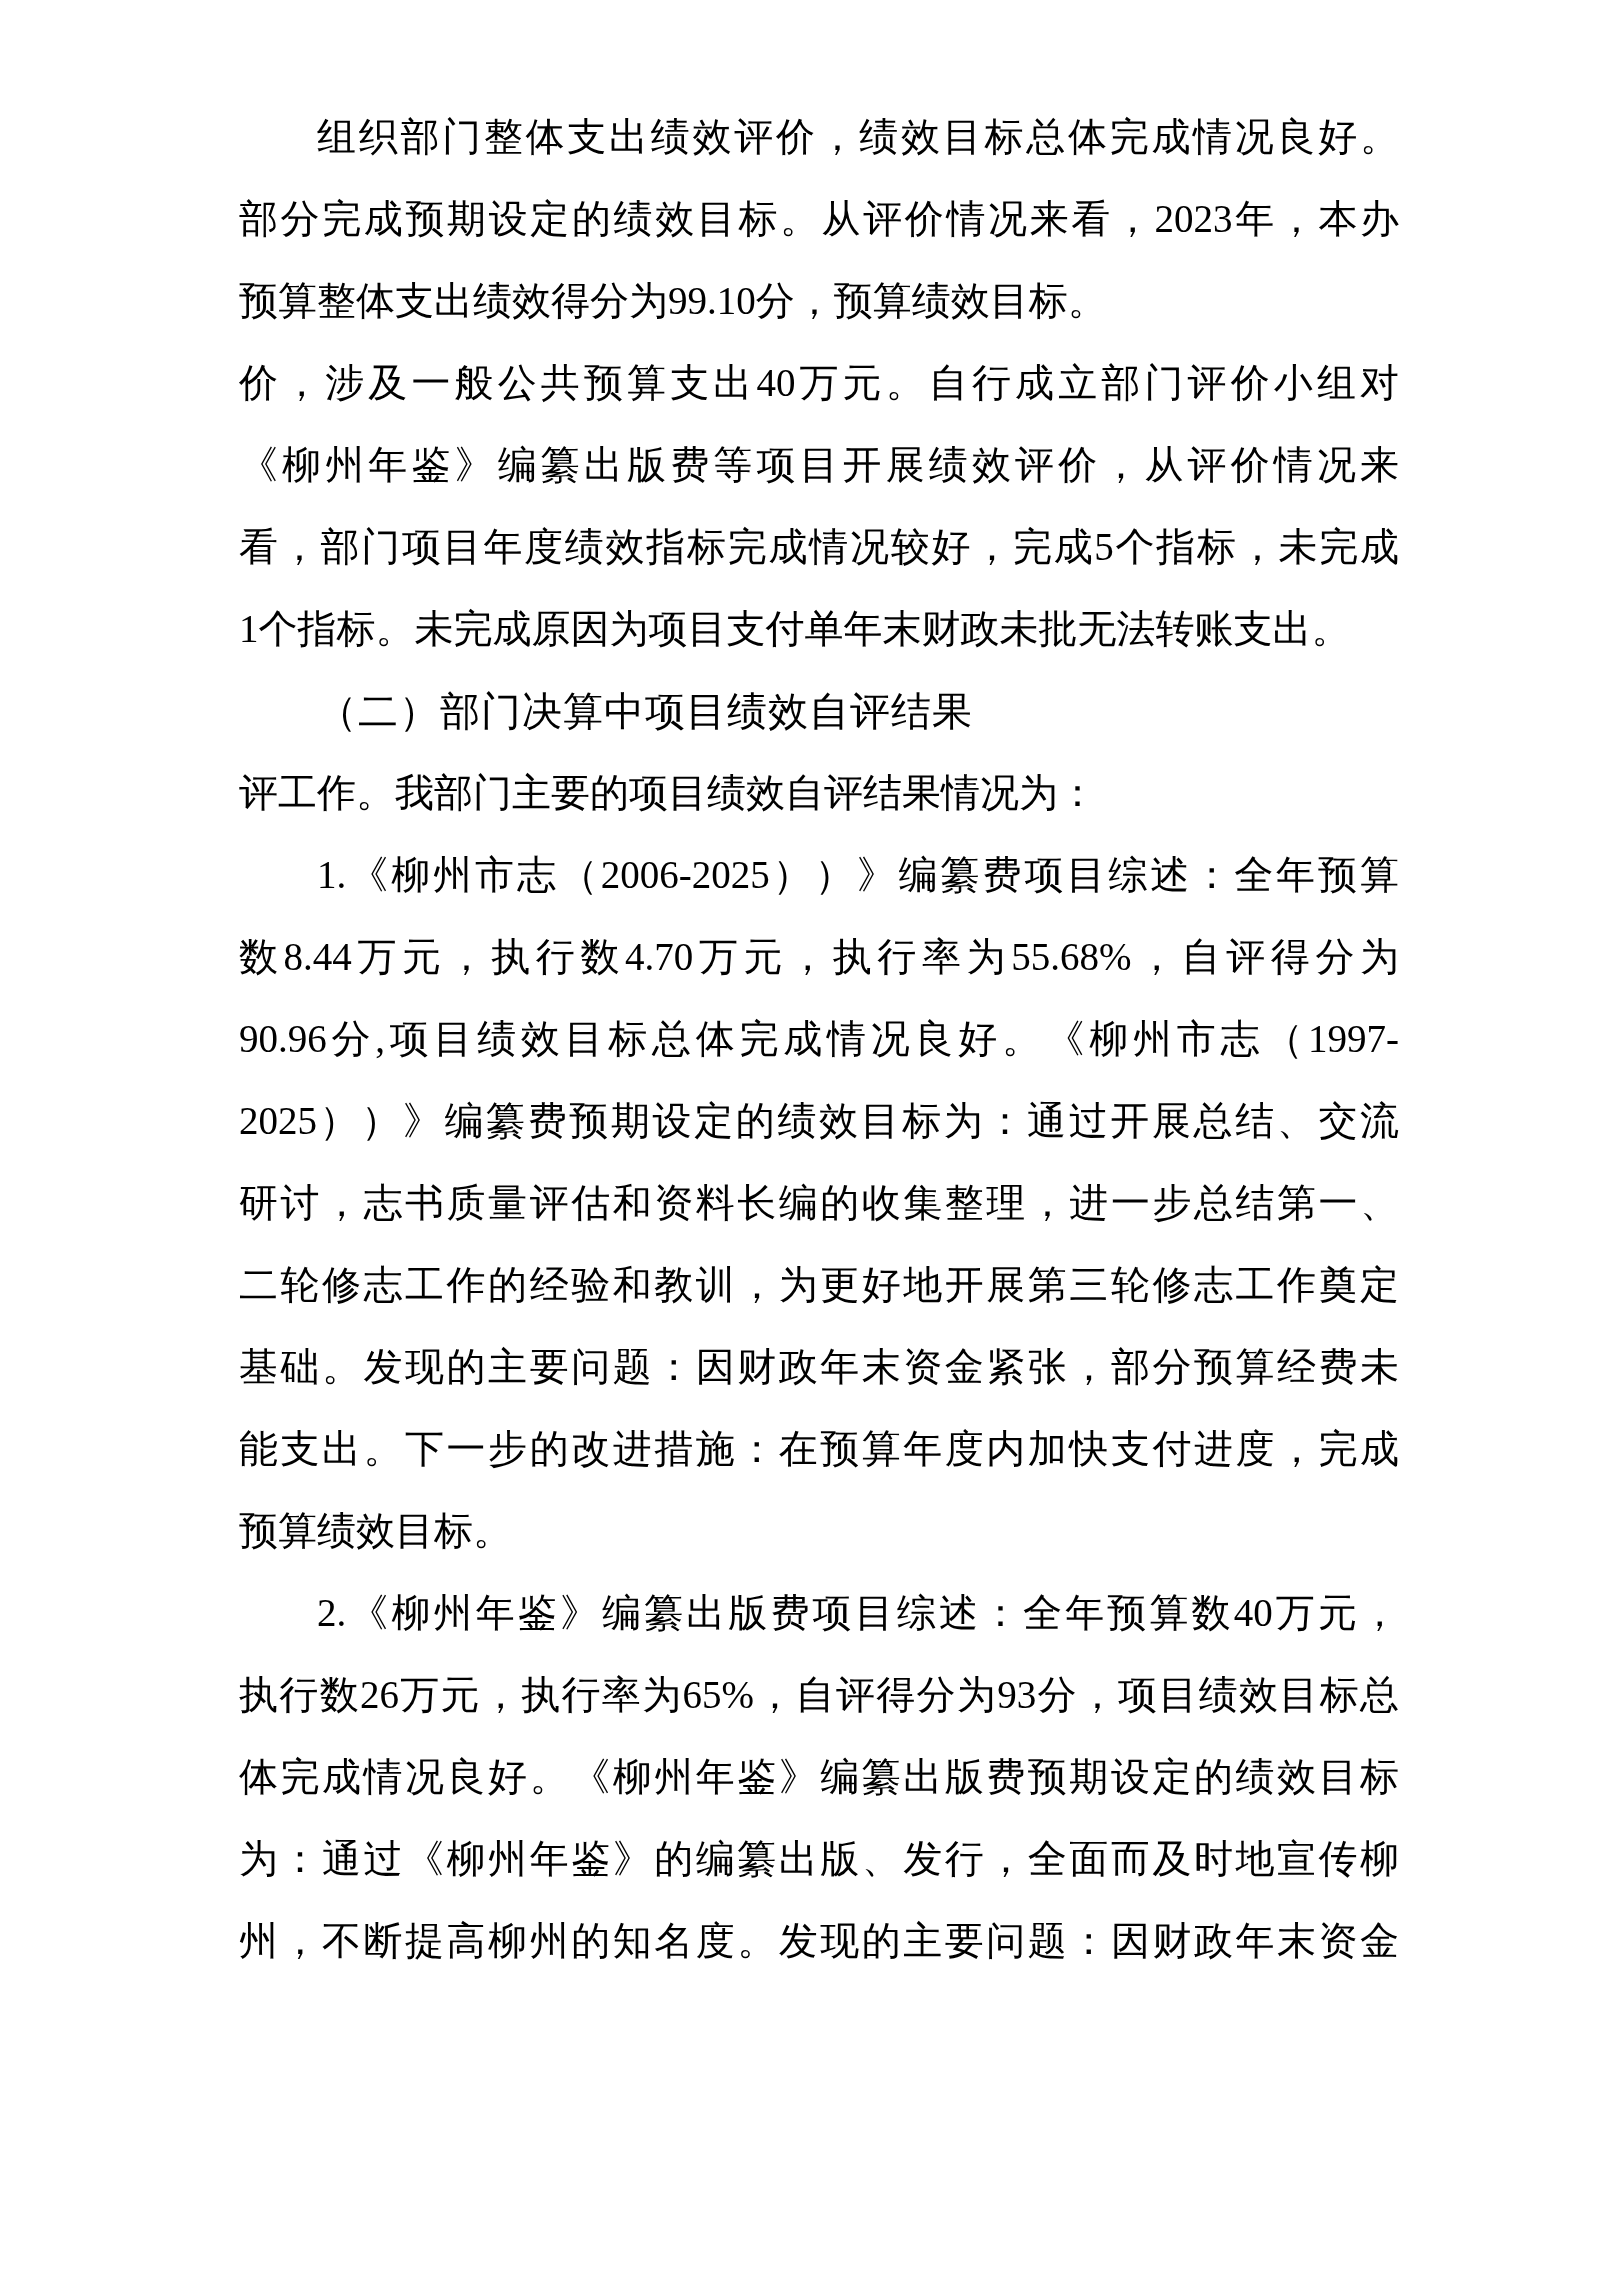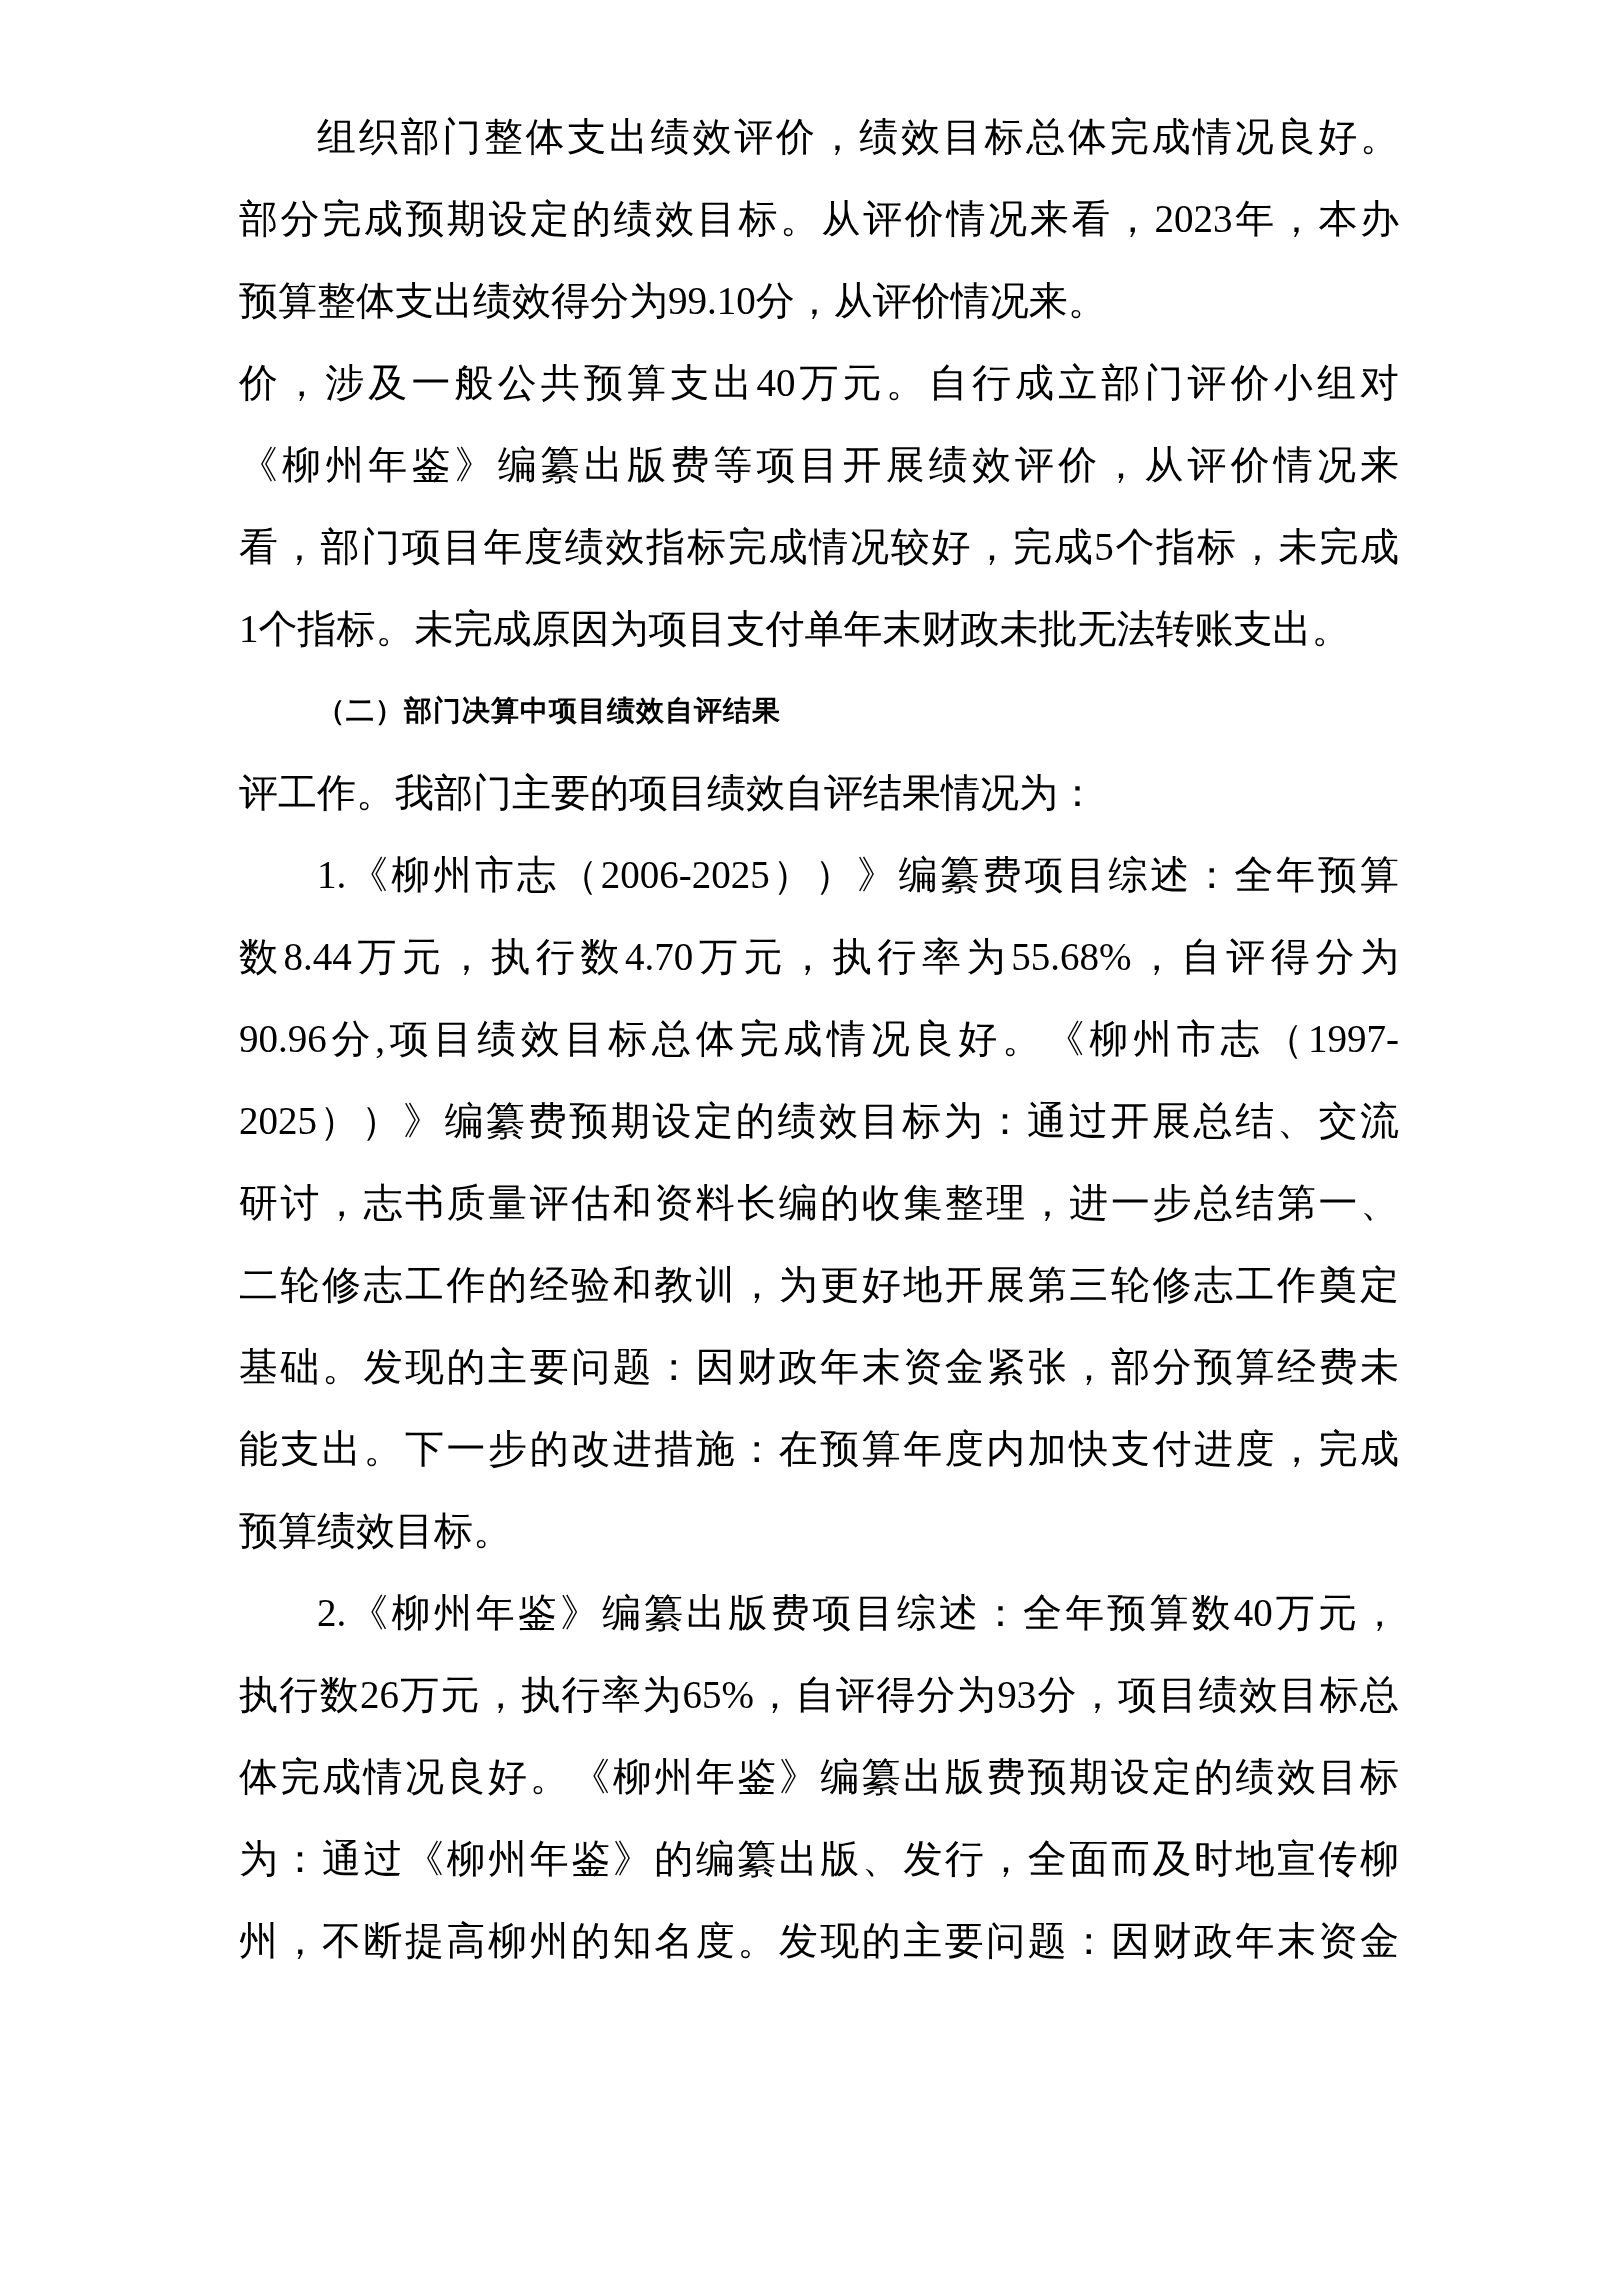--- a/index.html
+++ b/index.html
@@ -31,22 +31,22 @@
   }
   .line.j {
     text-align: justify;
     text-align-last: justify;
   }
   .line.ind {
     text-indent: 78px;
   }
   .line.heading {
     font-family: "Liberation Sans", "DejaVu Sans", sans-serif;
-    font-weight: bold;
-    font-size: 28px;
+    font-weight: normal;
+    font-size: 40px;
     letter-spacing: 1px;
   }
   .page-footer {
     position: absolute;
     left: 0;
     top: 2217px;
     width: 100%;
     text-align: right;
     font-family: "Liberation Sans", "DejaVu Sans", sans-serif;
     font-size: 37px;
@@ -54,21 +54,21 @@
     color: #000000;
   }
 </style>
 </head>
 <body>
 
 <div class="page">
   <div class="text-block">
       <div class="line j ind">组织部门整体支出绩效评价，绩效目标总体完成情况良好。</div>
       <div class="line j">部分完成预期设定的绩效目标。从评价情况来看，2023年，本办</div>
-      <div class="line">预算整体支出绩效得分为99.10分，从评价情况来。</div>
+      <div class="line">预算整体支出绩效得分为99.10分，预算绩效目标。</div>
       <div class="line j">价，涉及一般公共预算支出40万元。自行成立部门评价小组对</div>
       <div class="line j">《柳州年鉴》编纂出版费等项目开展绩效评价，从评价情况来</div>
       <div class="line j">看，部门项目年度绩效指标完成情况较好，完成5个指标，未完成</div>
       <div class="line">1个指标。未完成原因为项目支付单年末财政未批无法转账支出。</div>
       <div class="line ind heading">（二）部门决算中项目绩效自评结果</div>
       <div class="line">评工作。我部门主要的项目绩效自评结果情况为：</div>
       <div class="line j ind">1.《柳州市志（2006-2025））》编纂费项目综述：全年预算</div>
       <div class="line j">数8.44万元，执行数4.70万元，执行率为55.68%，自评得分为</div>
       <div class="line j">90.96分,项目绩效目标总体完成情况良好。《柳州市志（1997-</div>
       <div class="line j">2025））》编纂费预期设定的绩效目标为：通过开展总结、交流</div>

